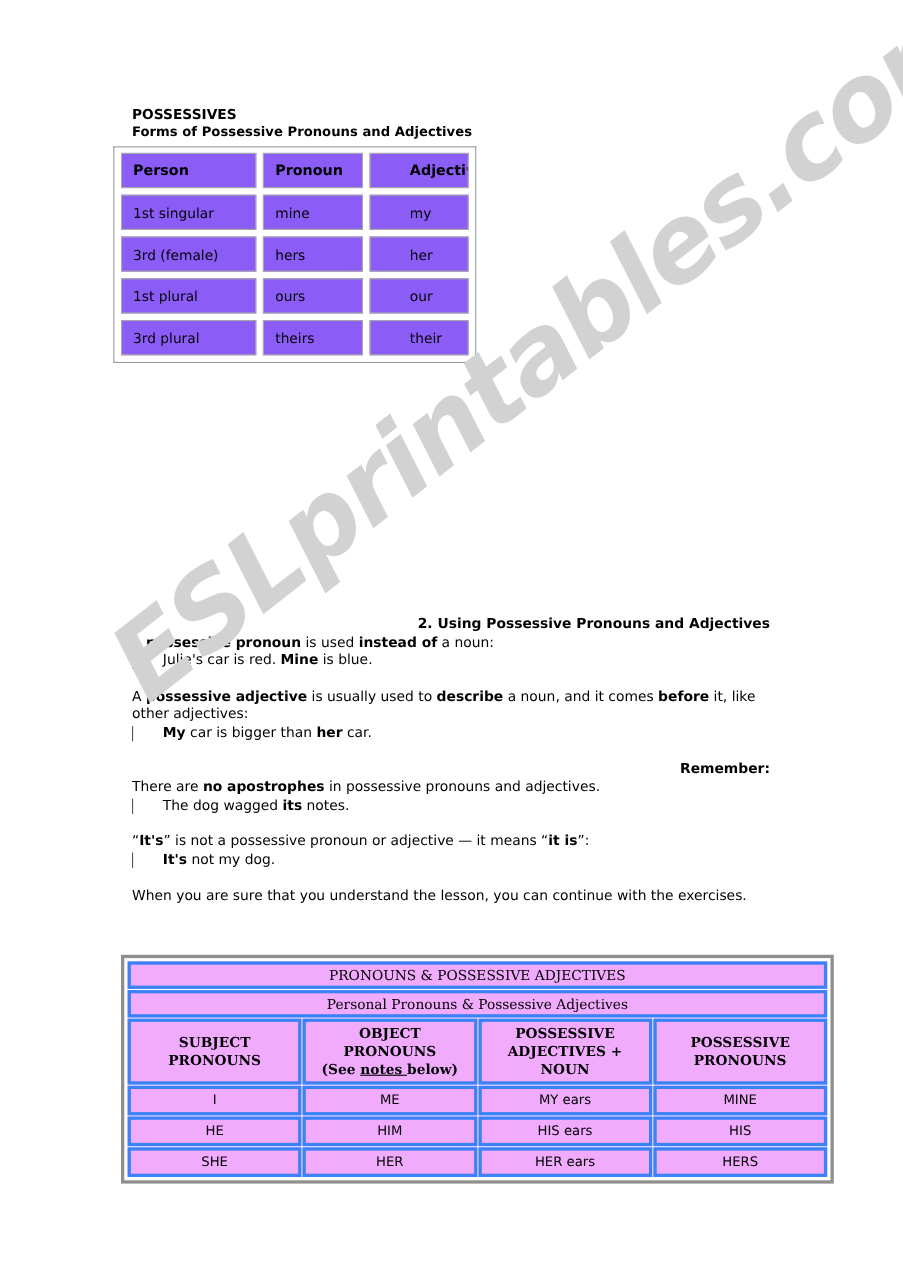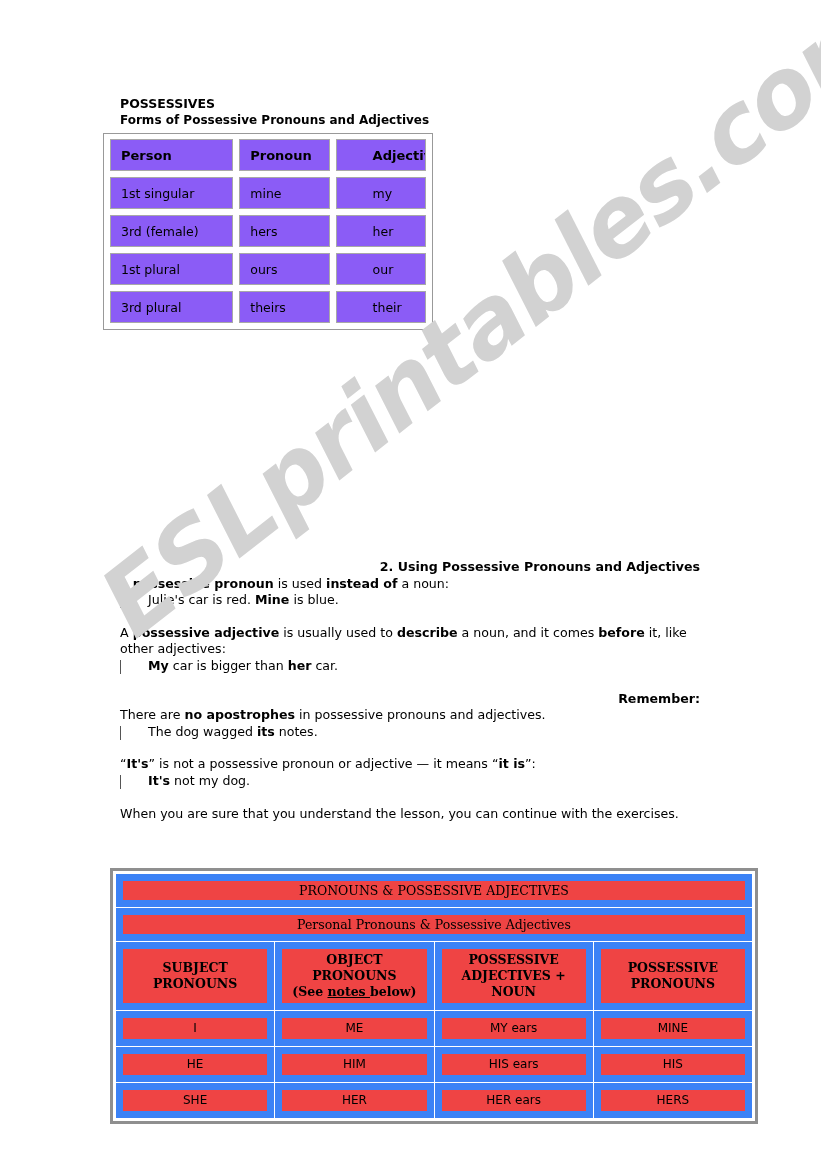--- a/index.html
+++ b/index.html
@@ -146,22 +146,22 @@
     box-sizing: border-box;
     padding: 2px;
   }
   table.pron {
     border-collapse: separate;
     border-spacing: 1px;
     width: 100%;
     table-layout: fixed;
   }
   table.pron td {
-    border: 7px solid #3b82f6;
-    background: #ef4444;
+    border: 3px solid #3b82f6;
+    background: #f0abfc;
     text-align: center;
     vertical-align: middle;
     font-family: "DejaVu Serif", serif;
     font-size: 12.5px;
     padding: 3px 2px;
     box-sizing: border-box;
     line-height: 15px;
   }
   table.pron tr.band td {
     height: 22px;

